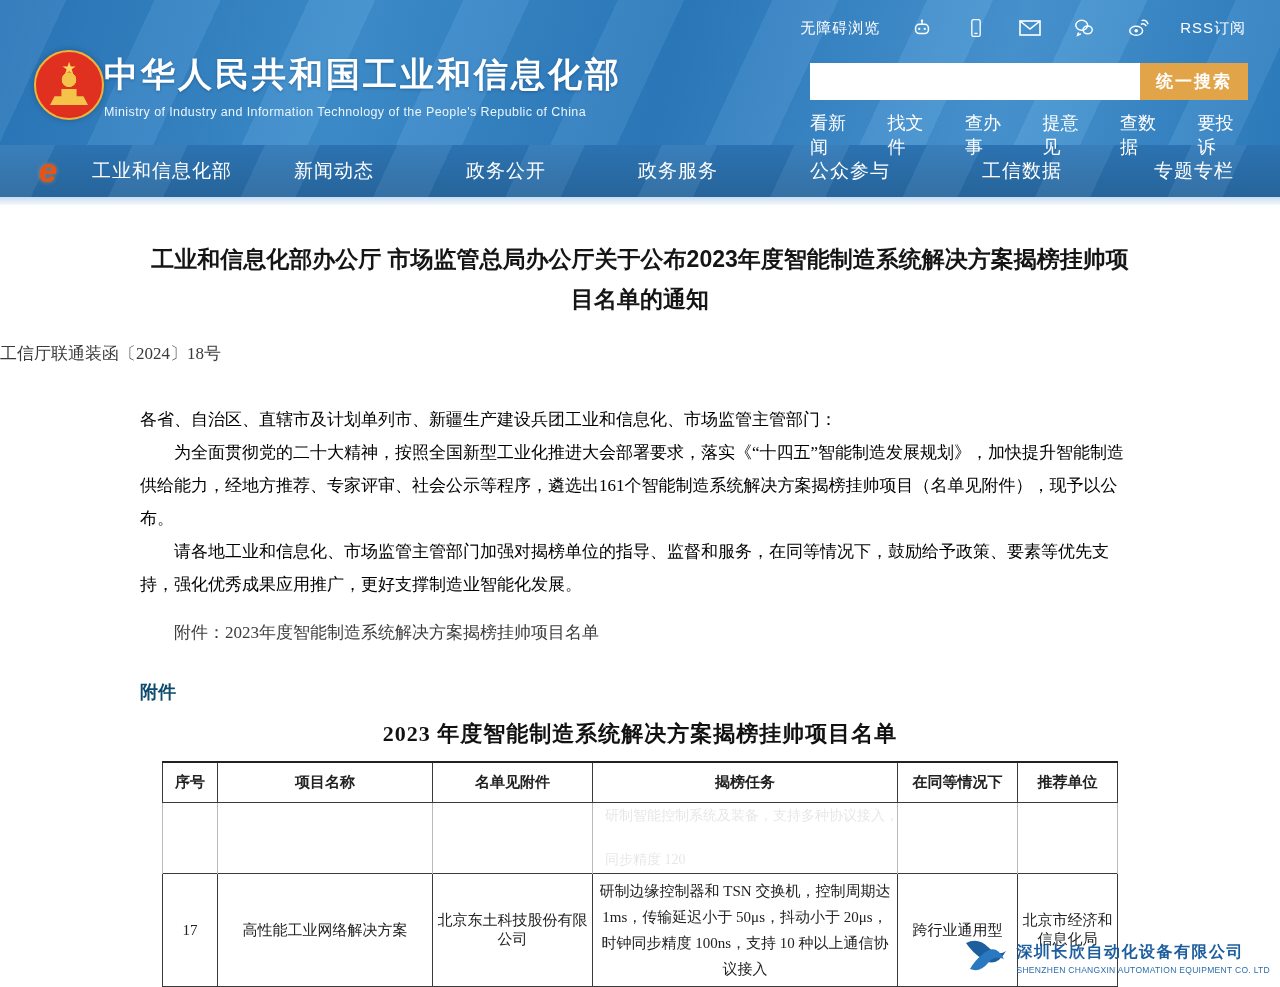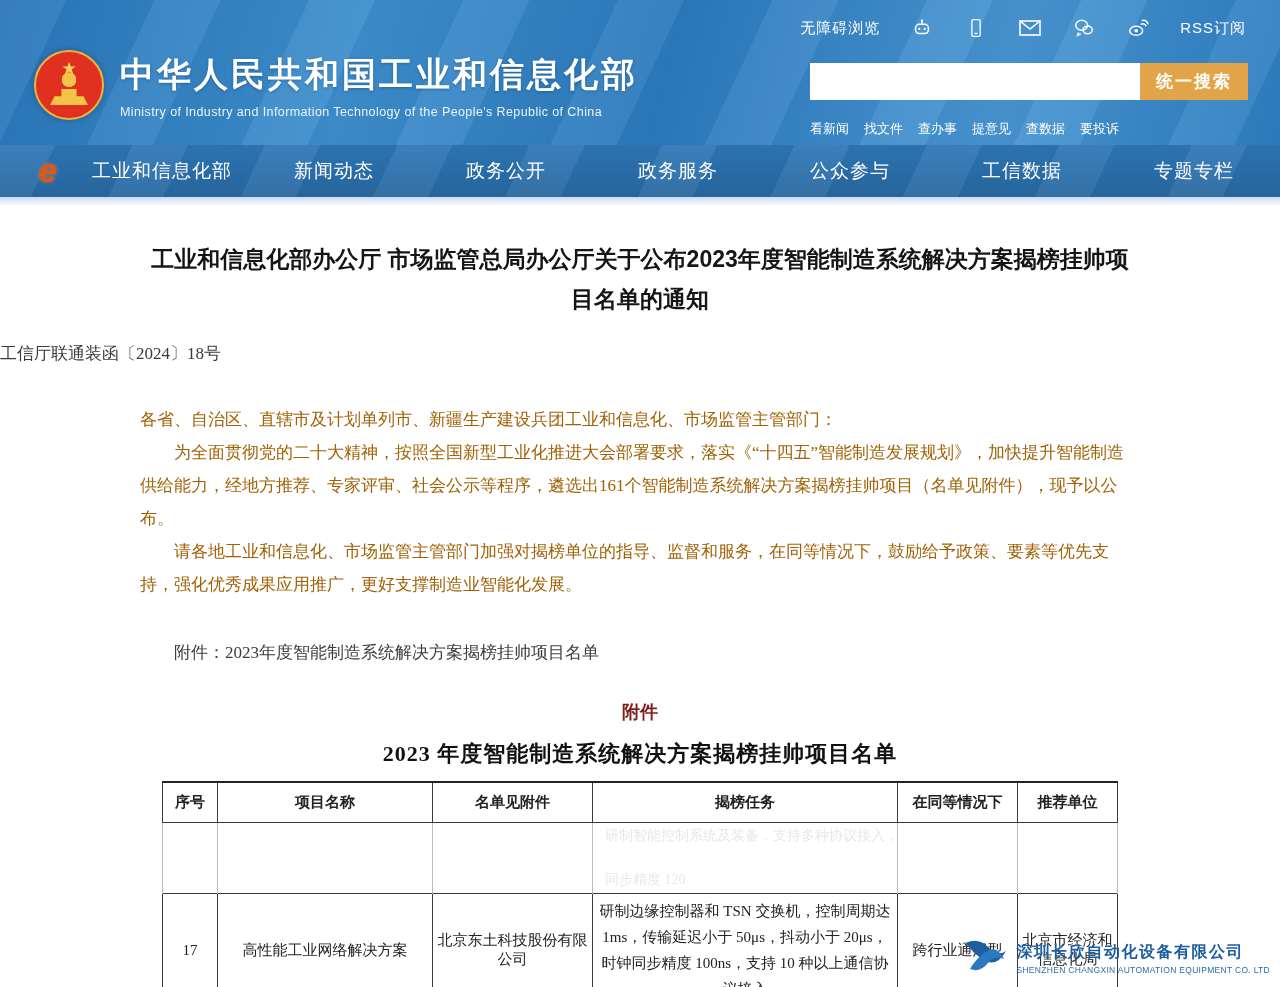--- a/index.html
+++ b/index.html
@@ -9,60 +9,60 @@
   
   .site-header { position:relative; height:145px;
     background:linear-gradient(105deg,#2b77b9 0%,#3f8fcd 28%,#2d7abc 52%,#4a97d3 78%,#2f7ebf 100%); }
   .site-header::after { content:""; position:absolute; inset:0; pointer-events:none;
     background:repeating-linear-gradient(115deg, rgba(255,255,255,0.05) 0 60px, rgba(10,60,110,0.07) 60px 140px); }
   .topbar { position:absolute; top:16px; right:34px; z-index:2; display:flex; align-items:center; gap:30px; color:#fff; font-size:15px; }
   .topbar .tb-icon { display:inline-flex; width:24px; height:24px; align-items:center; justify-content:center; cursor:pointer; }
   .topbar .tb-icon svg { stroke:#fff; fill:none; stroke-width:1.6; }
   .tb-link { cursor:pointer; letter-spacing:1px; }
 
-  .brand { position:absolute; left:34px; top:50px; z-index:2; display:flex; align-items:center; gap:16px; cursor:pointer; }
+  .brand { position:absolute; left:34px; top:50px; z-index:2; display:flex; align-items:center; cursor:pointer; }
   .emblem { width:70px; height:70px; border-radius:50%; flex:0 0 auto;
     background:radial-gradient(circle at 50% 42%, #f4c34a 0 14%, #e03020 15% 70%, #c01810 100%);
     border:2px solid #f0b33a; position:relative; box-shadow:0 0 6px rgba(0,0,0,.25); }
   .emblem::before { content:"★"; position:absolute; top:6px; left:50%; transform:translateX(-50%);
     color:#ffd75e; font-size:17px; }
   .emblem::after { content:""; position:absolute; left:14px; right:14px; bottom:13px; height:16px;
     background:#f4c34a; clip-path:polygon(0 100%,100% 100%,88% 45%,70% 45%,70% 0,30% 0,30% 45%,12% 45%); }
   .brand-cn { color:#fff; font-size:34px; font-weight:bold; letter-spacing:3px;
     text-shadow:0 1px 3px rgba(0,40,80,.35); }
   .brand-en { color:#eaf4fc; font-size:12.5px; margin-top:7px; letter-spacing:.4px; }
 
   .search-area { position:absolute; top:63px; right:32px; z-index:2; width:438px; }
   .search-row { display:flex; height:37px;border-radius:18px; }
   .search-input { flex:1; border:none; outline:none; background:#fff; padding:0 10px; font-size:15px; }
   .search-btn { width:108px; border:none; background:#e2a449; color:#fff; font-size:17px;
     font-weight:bold; letter-spacing:2px; cursor:pointer; }
-  .quick-links { display:flex; gap:15px; margin-top:20px; color:#fff; font-size:13px; }
+  .quick-links { display:flex; gap:27px; margin-top:11px; color:#fff; font-size:18px; }
   .quick-links span { cursor:pointer; }
 
   
   .main-nav { height:52px; background:linear-gradient(180deg,#2f78b8,#29699f); display:flex; align-items:center; position:relative; }
   .main-nav::after { content:""; position:absolute; inset:0; pointer-events:none;
     background:repeating-linear-gradient(115deg, rgba(255,255,255,0.05) 0 50px, rgba(10,50,100,0.08) 50px 120px); }
   .nav-logo { margin:0 6px 0 26px; width:44px; text-align:center; font-size:33px; font-weight:bold;
     color:#e8540f; font-style:italic; text-shadow:0 0 4px rgba(255,140,60,.6); cursor:pointer; z-index:2; }
   .nav-item { flex:1; text-align:center; color:#fff; font-size:19px; letter-spacing:1px; cursor:pointer; z-index:2; }
   .light-strip { height:8px; background:linear-gradient(180deg,#c9ddf0,#f3f8fd); }
 
   
   .doc-title { width:1000px; margin:34px auto 0; text-align:center; font-size:23px; font-weight:bold;
     color:#151515; line-height:40px; }
   .doc-number { margin-top:23px; font-family:"Liberation Serif", serif;
     font-size:17px; color:#3a3a3a; }
   .doc-body { width:1000px; margin:38px auto 0; font-family:"Liberation Serif", serif;
-    font-size:17px; line-height:33px; color:#a16207; }
+    font-size:17px; line-height:33px; color:#000000; }
   .doc-body p.indent { text-indent:2em; }
-  .attachment-line { width:1000px; margin:40px auto 0; font-family:"Liberation Serif", serif;
+  .attachment-line { width:1000px; margin:20px auto 0; font-family:"Liberation Serif", serif;
     font-size:17px; color:#3d3d3d; text-indent:2em; }
-  .attachment-label { width:1000px; margin:36px auto 0; font-size:18px; font-weight:bold; color:#7f1d1d;text-align:center; }
+  .attachment-label { width:1000px; margin:36px auto 0; font-size:18px; font-weight:bold; color:#0c4a6e; }
   .table-title { text-align:center; margin-top:15px; font-family:"Liberation Serif", serif;
     font-size:22px; font-weight:bold; color:#111; letter-spacing:1px; }
 
   
   table.att { width:955px; margin:12px auto 0; border-collapse:collapse;
     font-family:"Liberation Serif", serif; font-size:15px; color:#222; table-layout:fixed; }
   table.att th { border:1px solid #3a3a3a; border-top:2px solid #222; padding:10px 3px; font-weight:bold; }
   table.att td { border:1px solid #3a3a3a; text-align:center; vertical-align:middle; padding:4px; }
   td.task { text-align:justify; padding:6px 10px; line-height:26px; }
   tr.ghost td { border-top:none; border-bottom:none; border-left:1px solid #bbb; border-right:1px solid #bbb;

